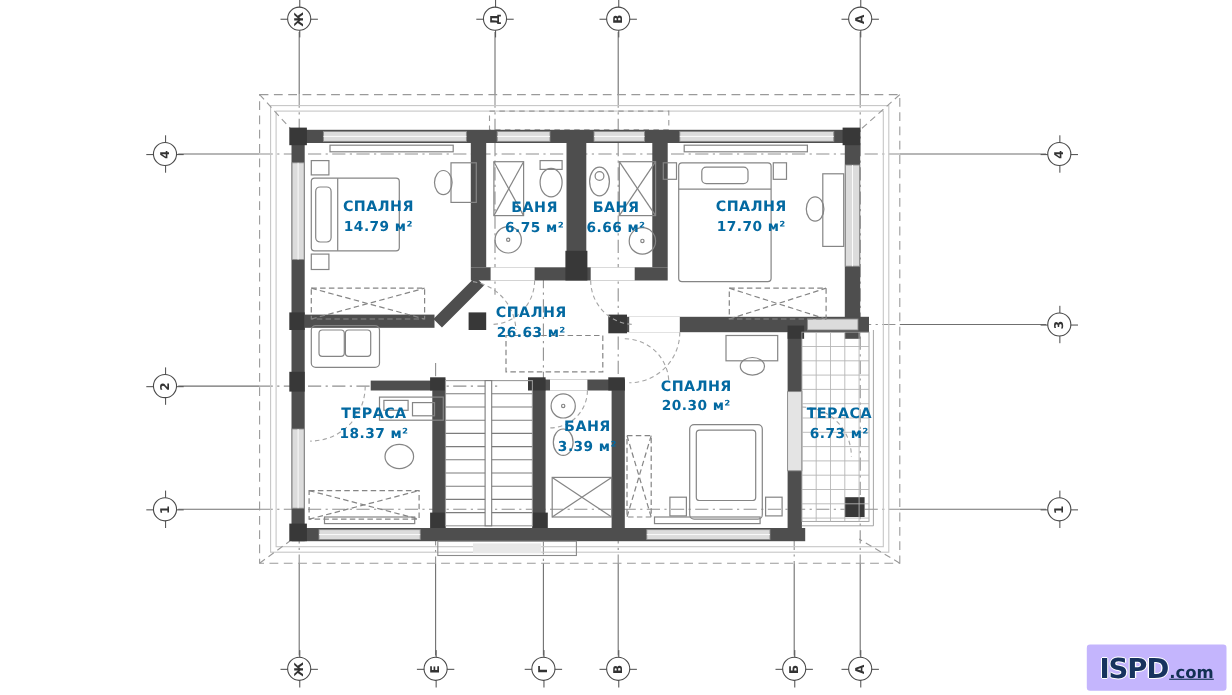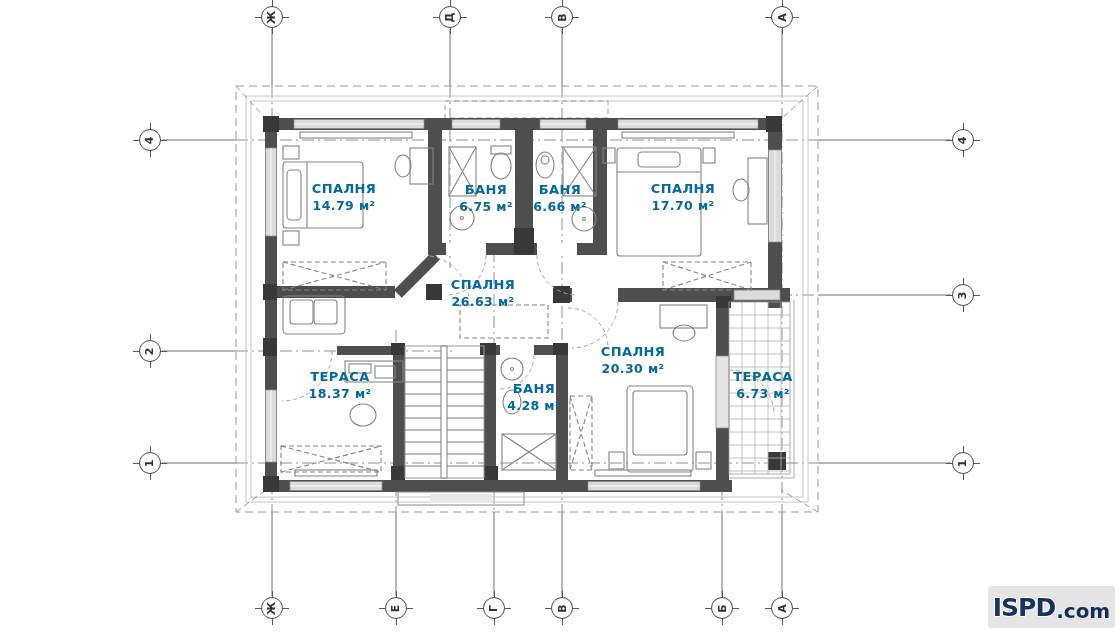--- a/index.html
+++ b/index.html
@@ -15,21 +15,21 @@
                        border-top:1px solid #5a5a5a;z-index:0;}
   .grid-marker::after{content:"";position:absolute;left:50%;top:-4px;bottom:-4px;width:0;
                       border-left:1px solid #5a5a5a;z-index:0;}
   .grid-marker .circ{position:absolute;inset:2px;background:#fff;border:1.3px solid #4a4a4a;
                      border-radius:50%;display:flex;align-items:center;justify-content:center;z-index:1;}
   .grid-marker .lbl{font-size:11px;font-weight:600;color:#333;transform:rotate(-90deg);}
   .logo{position:absolute;left:988px;top:586px;width:127px;height:42px;border-radius:3px;
         display:flex;align-items:center;justify-content:center;background:#2AA8E0;}
   .logo .main{font-weight:bold;font-size:25px;color:#17335E;letter-spacing:-1px;
               text-shadow:-1px 0 #fff,1px 0 #fff,0 -1px #fff,0 1px #fff;}
-  .logo .suffix{font-weight:bold;font-size:20px;color:#123053;margin-left:1px;margin-top:8px;}
+  .logo .suffix{font-weight:bold;font-size:15px;color:#123053;margin-left:1px;margin-top:8px;text-decoration:underline;}
 </style>
 </head>
 <body>
 
 <div id="stage">
 
 <svg id="plan-svg" width="1120" height="632" viewBox="0 0 1120 632">
 
   <g stroke="#909090" stroke-width="1" fill="none" stroke-dasharray="12 4 2 4">
     <line x1="272" y1="86" x2="272" y2="512"></line>
@@ -309,21 +309,21 @@
   <div class="room-label" style="left:483px;top:293px">
     <div>СПАЛНЯ</div>
     <div class="area">26.63 м²</div>
   </div>
   <div class="room-label" style="left:340px;top:385px">
     <div>ТЕРАСА</div>
     <div class="area">18.37 м²</div>
   </div>
   <div class="room-label" style="left:534px;top:397px">
     <div>БАНЯ</div>
-    <div class="area">4.28 м²</div>
+    <div class="area">3.39 м²</div>
   </div>
   <div class="room-label" style="left:633px;top:360px">
     <div>СПАЛНЯ</div>
     <div class="area">20.30 м²</div>
   </div>
   <div class="room-label" style="left:763px;top:385px">
     <div>ТЕРАСА</div>
     <div class="area">6.73 м²</div>
   </div>
 
@@ -404,18 +404,18 @@
     <div class="circ">
         <span class="lbl">3</span>
       </div>
     </div>
   <div class="grid-marker" style="left:963px;top:463px">
     <div class="circ">
         <span class="lbl">1</span>
       </div>
     </div>
 
-  <div class="logo" style="background: #e5e5e5;">
+  <div class="logo" style="background: #c4b5fd;">
     <span class="main">ISPD</span>
     <span class="suffix">.com</span>
   </div>
 
 </div>
 
 </body></html>

